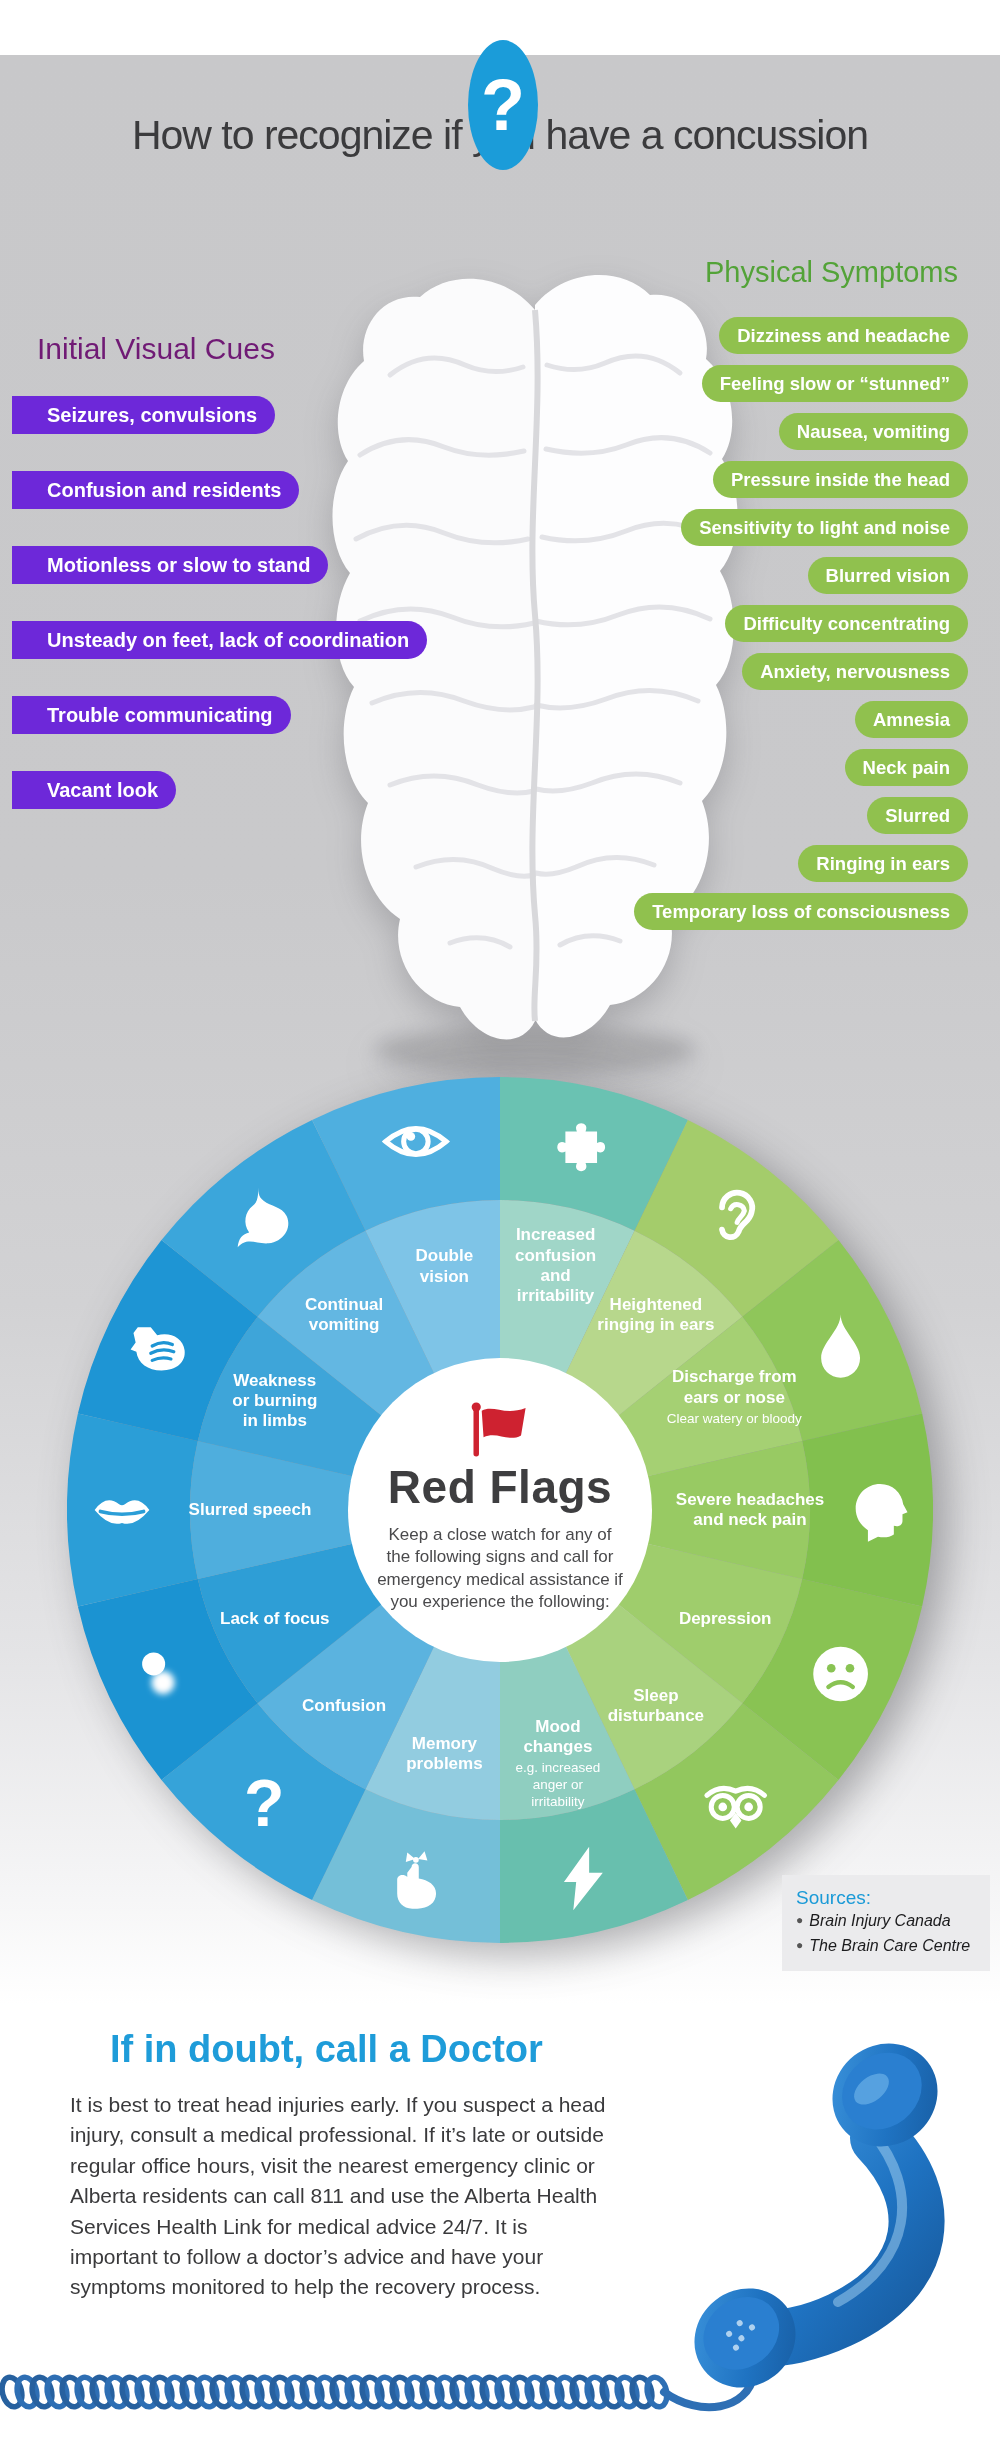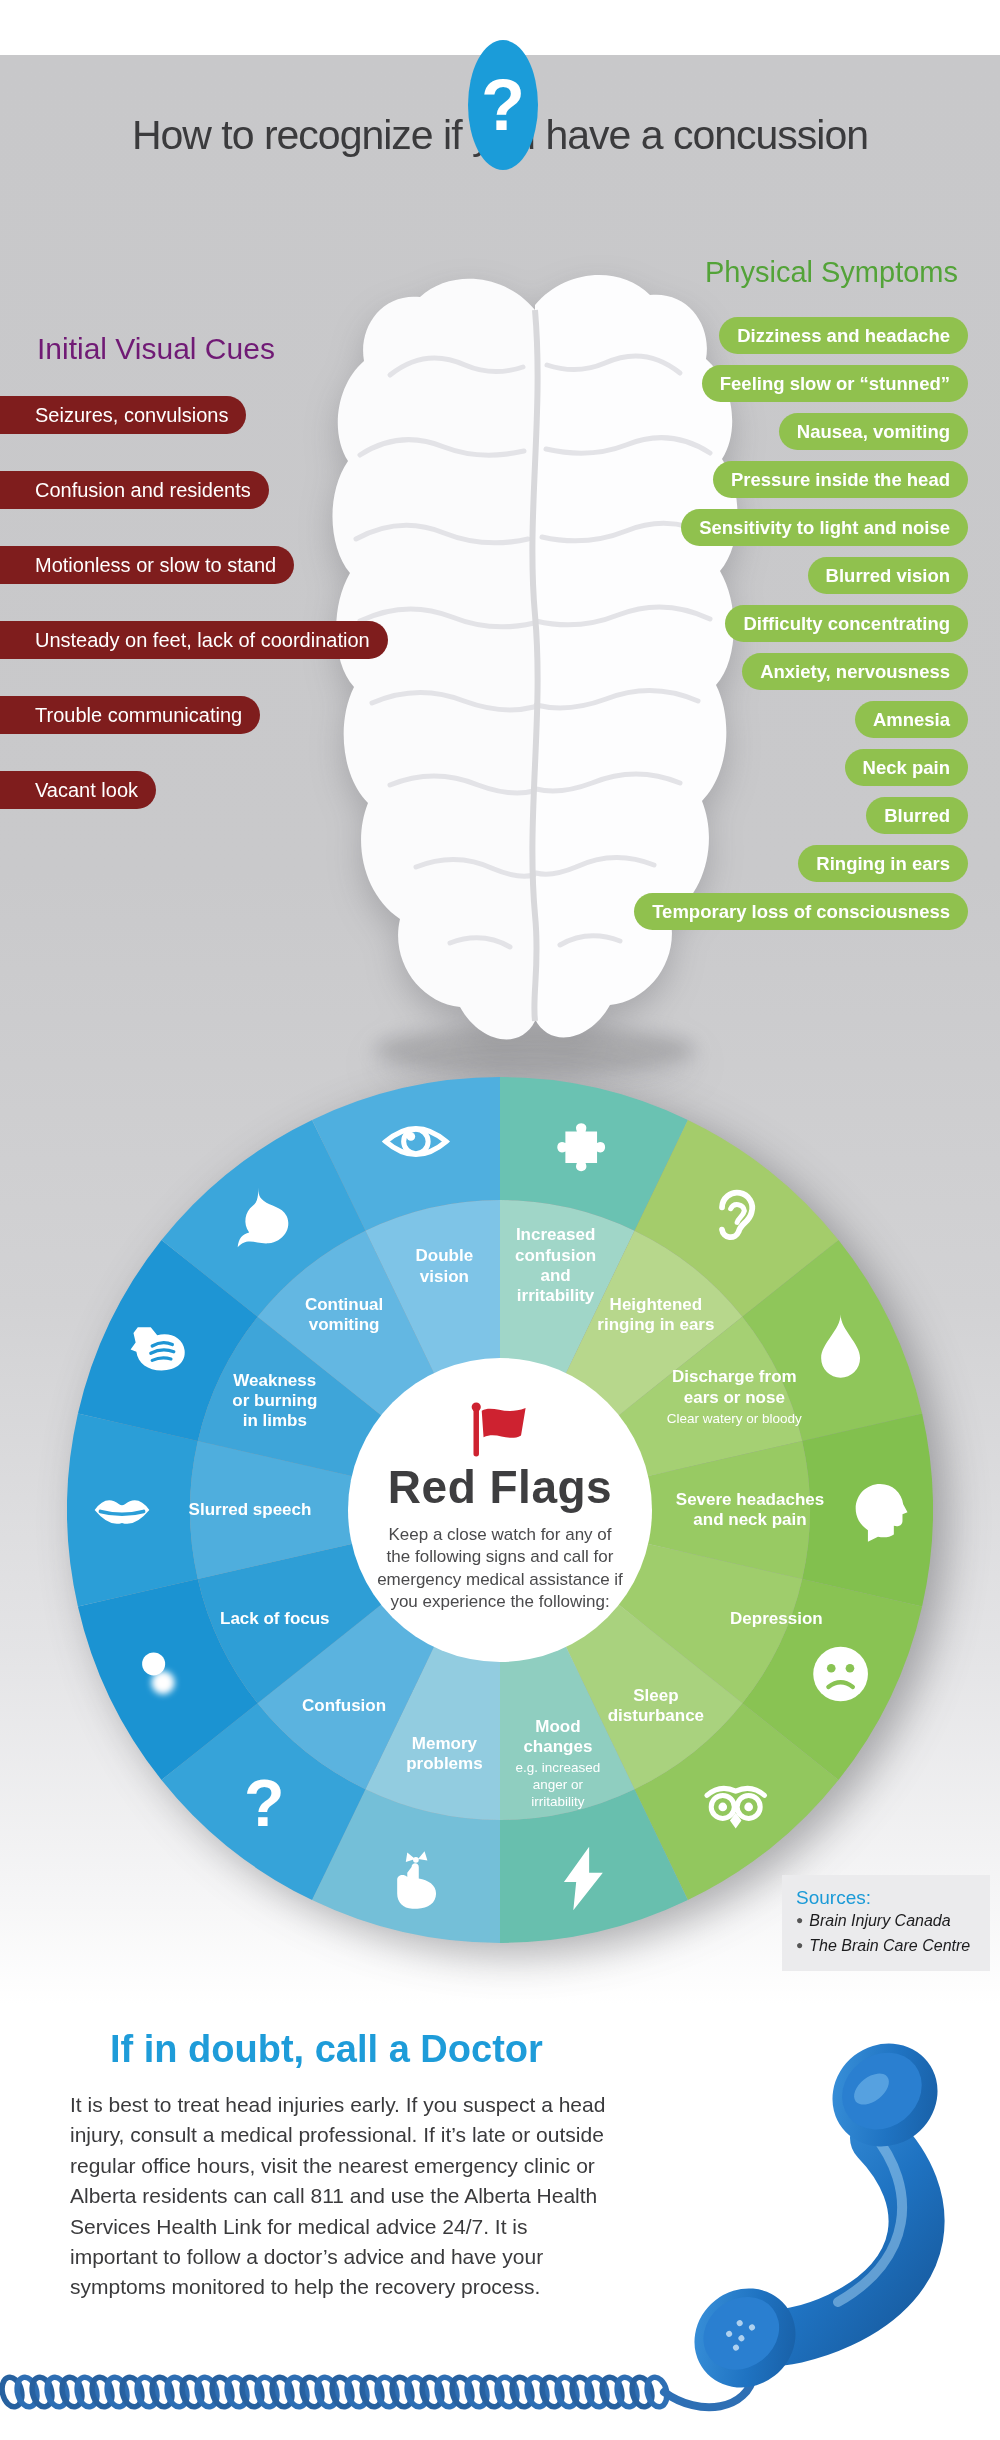--- a/index.html
+++ b/index.html
@@ -17,22 +17,22 @@
   
   #brain-svg{position:absolute;left:320px;top:255px;width:430px;height:835px;z-index:1;
     filter:drop-shadow(0 14px 16px rgba(80,80,85,.28));}
   
   #left-heading{position:absolute;left:37px;top:332px;font-size:30px;color:#701a75;z-index:2;}
   #right-heading{position:absolute;right:42px;top:256px;font-size:29px;color:#53a338;z-index:2;}
   #left-pills{position:absolute;left:0;top:396px;display:flex;flex-direction:column;
     align-items:flex-start;gap:37px;z-index:2;}
   #right-pills{position:absolute;right:32px;top:317px;display:flex;flex-direction:column;
     align-items:flex-end;gap:11px;z-index:2;}
-  .pill-blue{background:#7f1d1d;color:#fff;font-weight:normal;font-size:20px;height:38px;
-    line-height:38px;padding:0 18px 0 35px;border-radius:0 19px 19px 0;white-space:nowrap;}
+  .pill-blue{background:#6d28d9;color:#fff;font-weight:bold;font-size:20px;height:38px;
+    line-height:38px;padding:0 18px 0 35px;border-radius:0 19px 19px 0;white-space:nowrap;margin-left:12px;}
   .pill-green{background:#90c14e;color:#fff;font-weight:bold;font-size:18.5px;height:37px;
     line-height:37px;padding:0 18px;border-radius:19px;white-space:nowrap;}
   
   #wheel-svg{position:absolute;left:0;top:1060px;width:1000px;height:920px;z-index:2;
     filter:drop-shadow(14px 12px 20px rgba(55,55,60,.38));}
   #wheel-labels{position:absolute;left:0;top:1060px;width:1000px;height:920px;z-index:3;pointer-events:none;}
   .seg-label{position:absolute;transform:translate(-50%,-50%);width:195px;text-align:center;}
   .seg-main{font-weight:bold;font-size:17px;line-height:1.2;color:#fff;white-space:pre-line;}
   .seg-sub{font-size:13.5px;line-height:1.25;color:#fff;white-space:pre-line;margin-top:3px;}
   #wheel-center{position:absolute;left:348px;top:1358px;width:304px;height:304px;border-radius:50%;
@@ -111,21 +111,21 @@
     <div class="pill-green">Dizziness and headache</div>
     <div class="pill-green">Feeling slow or “stunned”</div>
     <div class="pill-green">Nausea, vomiting</div>
     <div class="pill-green">Pressure inside the head</div>
     <div class="pill-green">Sensitivity to light and noise</div>
     <div class="pill-green">Blurred vision</div>
     <div class="pill-green">Difficulty concentrating</div>
     <div class="pill-green">Anxiety, nervousness</div>
     <div class="pill-green">Amnesia</div>
     <div class="pill-green">Neck pain</div>
-    <div class="pill-green">Blurred</div>
+    <div class="pill-green">Slurred</div>
     <div class="pill-green">Ringing in ears</div>
     <div class="pill-green">Temporary loss of consciousness</div>
   </div>
 
   <svg id="wheel-svg" viewBox="0 0 1000 920">
     <defs>
       <filter id="f-soft" x="-60%" y="-60%" width="220%" height="220%">
           <feGaussianBlur stdDeviation="4.5"></feGaussianBlur>
         </filter>
       <symbol id="i-eye" viewBox="0 0 100 100">
@@ -246,21 +246,21 @@
       </div>
       <div class="seg-label" style="left: 734.3px; top: 337.2px;">
         <div class="seg-main">Discharge from
 ears or nose</div>
         <div class="seg-sub">Clear watery or bloody</div>
       </div>
       <div class="seg-label" style="left: 750px; top: 450px;">
         <div class="seg-main">Severe headaches
 and neck pain</div>
       </div>
-      <div class="seg-label" style="left: 725.2px; top: 558.5px; text-align: right;">
+      <div class="seg-label" style="left: 725.2px; top: 558.5px;">
         <div class="seg-main">Depression</div>
       </div>
       <div class="seg-label" style="left: 655.9px; top: 645.5px;">
         <div class="seg-main">Sleep
 disturbance</div>
       </div>
       <div class="seg-label" style="left: 557.9px; top: 703.5px;">
         <div class="seg-main">Mood
 changes</div>
         <div class="seg-sub">e.g. increased

